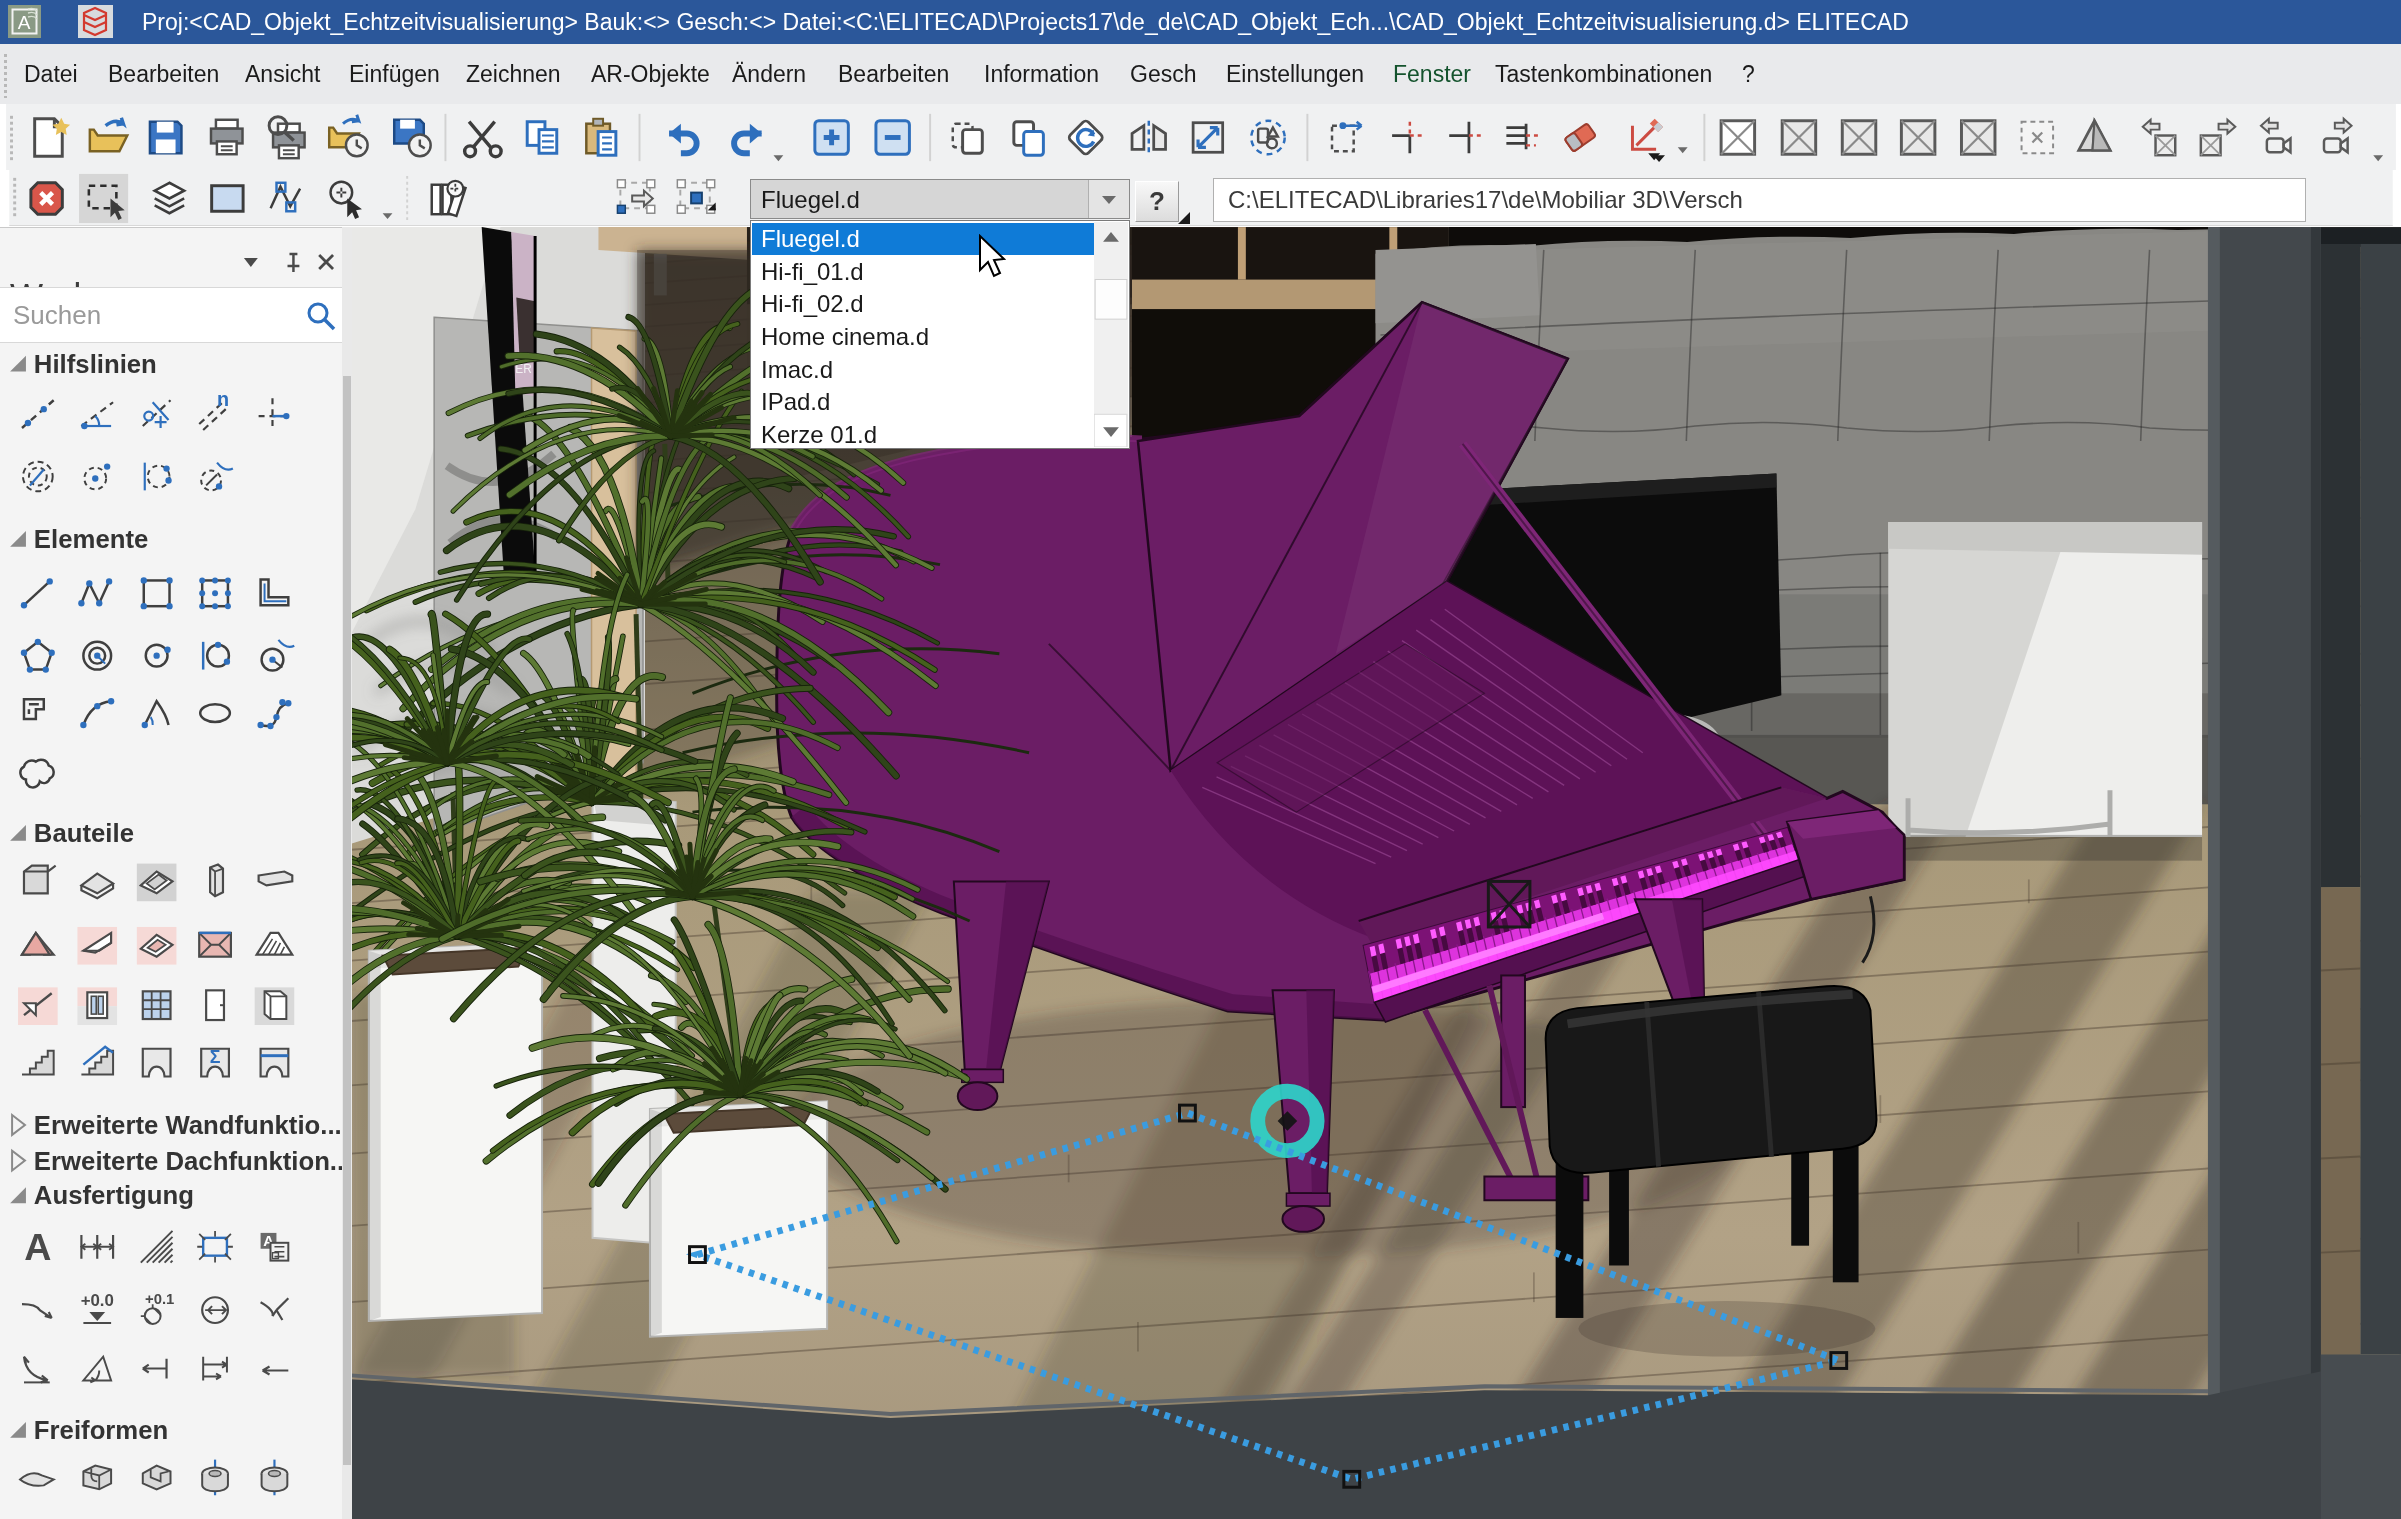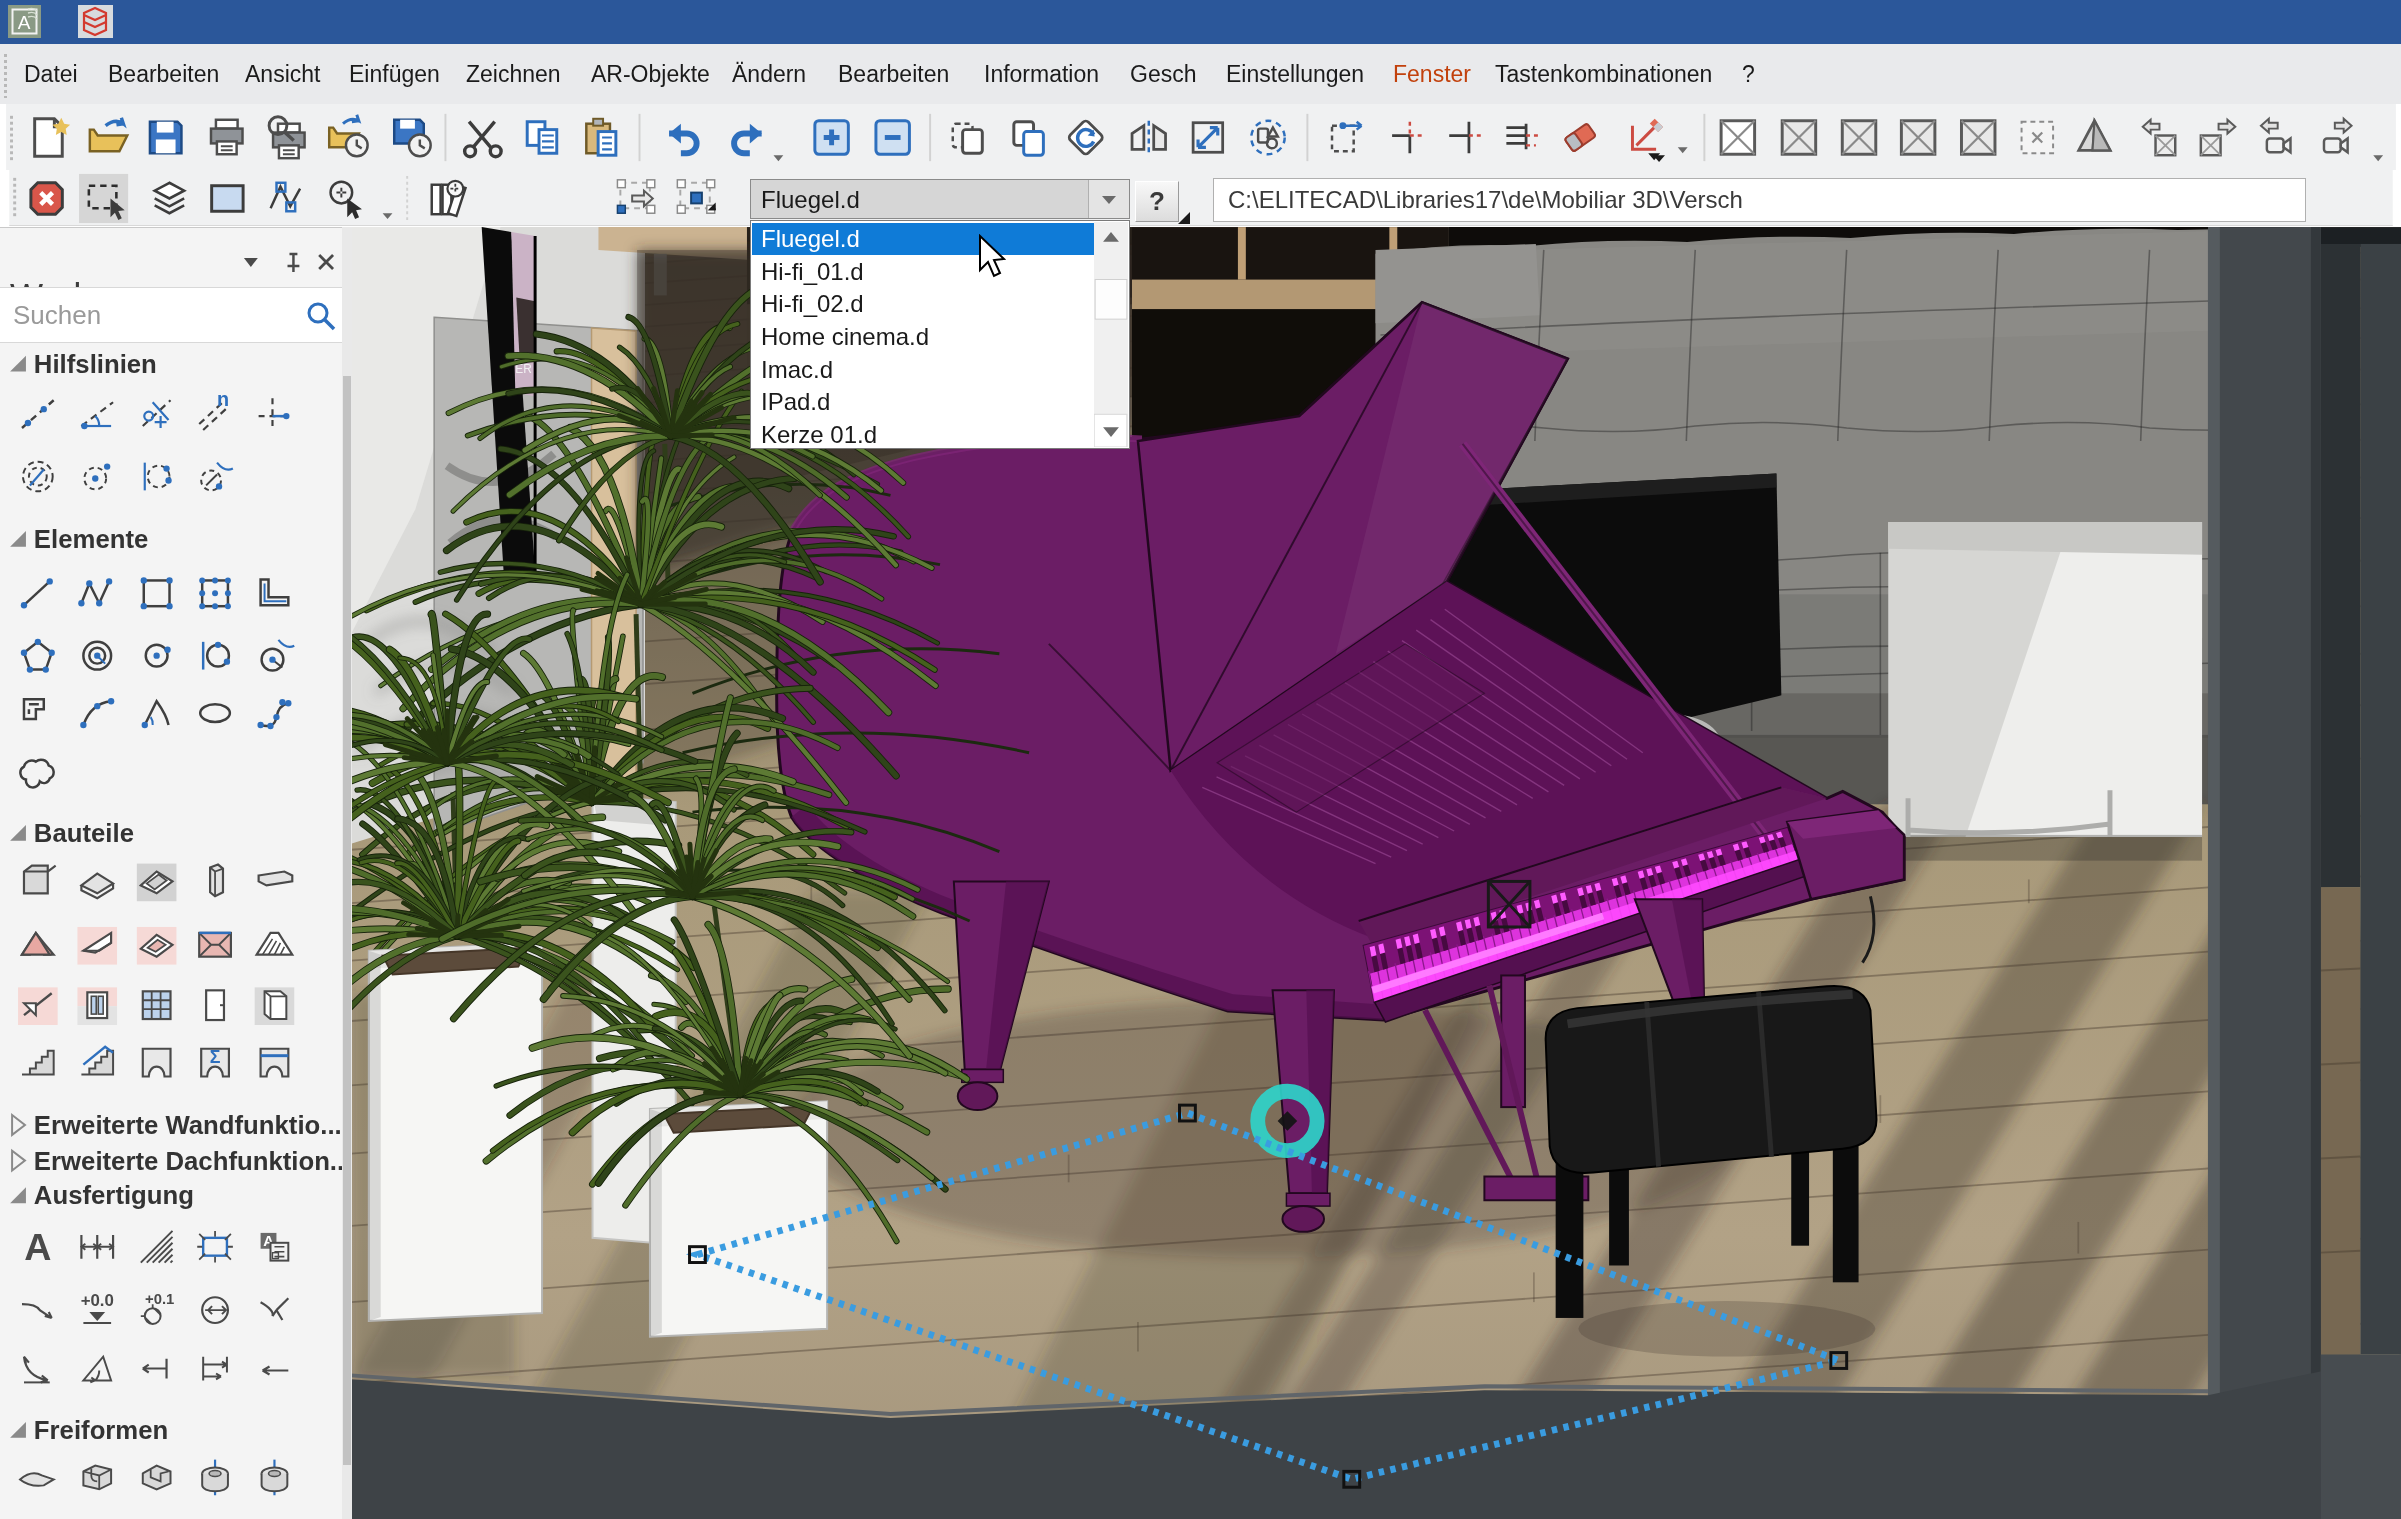--- a/index.html
+++ b/index.html
@@ -1143,34 +1143,35 @@
           <path d="M20 4 q6 -2 9 2 M20 8 q6 -2 9 2 M20 12 q6 -2 9 2"></path>
         </g>
       </svg>
       <svg style="position:absolute;left:78px;top:5px" width="35" height="33" viewBox="0 0 35 33">
         <rect x="0" y="0" width="35" height="33" fill="#d7dbde"></rect>
         <g stroke="#d33a2f" stroke-width="2.2" fill="none">
           <path d="M17 3 L6 8 L6 25 L17 30 L28 25 L28 8 Z"></path>
           <path d="M6 10 L17 15 L28 10 M6 17 L17 22 L28 17"></path>
         </g>
       </svg>
+      <div style="position:absolute;left:142px;top:9px;font-family:'Liberation Sans',sans-serif;font-size:23px;color:#ffffff;white-space:nowrap;">Proj:&lt;CAD_Objekt_Echtzeitvisualisierung&gt;  Bauk:&lt;&gt;  Gesch:&lt;&gt;  Datei:&lt;C:\ELITECAD\Projects17\de_de\CAD_Objekt_Ech...\CAD_Objekt_Echtzeitvisualisierung.d&gt;  ELITECAD</div>
     </div>
     <div style="position:absolute;left:0;top:44px;width:2402px;height:60px;background:#e9eaec;">
       <div style="position:absolute;left:24px;top:17px;font-family:'Liberation Sans',sans-serif;font-size:23px;color:#1b1b1b;">Datei</div>
       <div style="position:absolute;left:108px;top:17px;font-family:'Liberation Sans',sans-serif;font-size:23px;color:#1b1b1b;">Bearbeiten</div>
       <div style="position:absolute;left:245px;top:17px;font-family:'Liberation Sans',sans-serif;font-size:23px;color:#1b1b1b;">Ansicht</div>
       <div style="position:absolute;left:349px;top:17px;font-family:'Liberation Sans',sans-serif;font-size:23px;color:#1b1b1b;">Einfügen</div>
       <div style="position:absolute;left:466px;top:17px;font-family:'Liberation Sans',sans-serif;font-size:23px;color:#1b1b1b;">Zeichnen</div>
       <div style="position:absolute;left:591px;top:17px;font-family:'Liberation Sans',sans-serif;font-size:23px;color:#1b1b1b;">AR-Objekte</div>
       <div style="position:absolute;left:732px;top:17px;font-family:'Liberation Sans',sans-serif;font-size:23px;color:#1b1b1b;">Ändern</div>
       <div style="position:absolute;left:838px;top:17px;font-family:'Liberation Sans',sans-serif;font-size:23px;color:#1b1b1b;">Bearbeiten</div>
       <div style="position:absolute;left:984px;top:17px;font-family:'Liberation Sans',sans-serif;font-size:23px;color:#1b1b1b;">Information</div>
       <div style="position:absolute;left:1130px;top:17px;font-family:'Liberation Sans',sans-serif;font-size:23px;color:#1b1b1b;">Gesch</div>
       <div style="position:absolute;left:1226px;top:17px;font-family:'Liberation Sans',sans-serif;font-size:23px;color:#1b1b1b;">Einstellungen</div>
-      <div style="position:absolute;left:1393px;top:17px;font-family:'Liberation Sans',sans-serif;font-size:23px;color:#c2410c;">Fenster</div>
+      <div style="position:absolute;left:1393px;top:17px;font-family:'Liberation Sans',sans-serif;font-size:23px;color:#14532d;">Fenster</div>
       <div style="position:absolute;left:1495px;top:17px;font-family:'Liberation Sans',sans-serif;font-size:23px;color:#1b1b1b;">Tastenkombinationen</div>
       <div style="position:absolute;left:1742px;top:17px;font-family:'Liberation Sans',sans-serif;font-size:23px;color:#1b1b1b;">?</div>
       <svg style="position:absolute;left:2px;top:10px" width="8" height="44" viewBox="0 0 8 44">
         <g fill="#b8b8b8">
           <rect x="2" y="0" width="3" height="3"></rect>
           <rect x="2" y="6" width="3" height="3"></rect>
           <rect x="2" y="12" width="3" height="3"></rect>
           <rect x="2" y="18" width="3" height="3"></rect>
           <rect x="2" y="24" width="3" height="3"></rect>
           <rect x="2" y="30" width="3" height="3"></rect>

